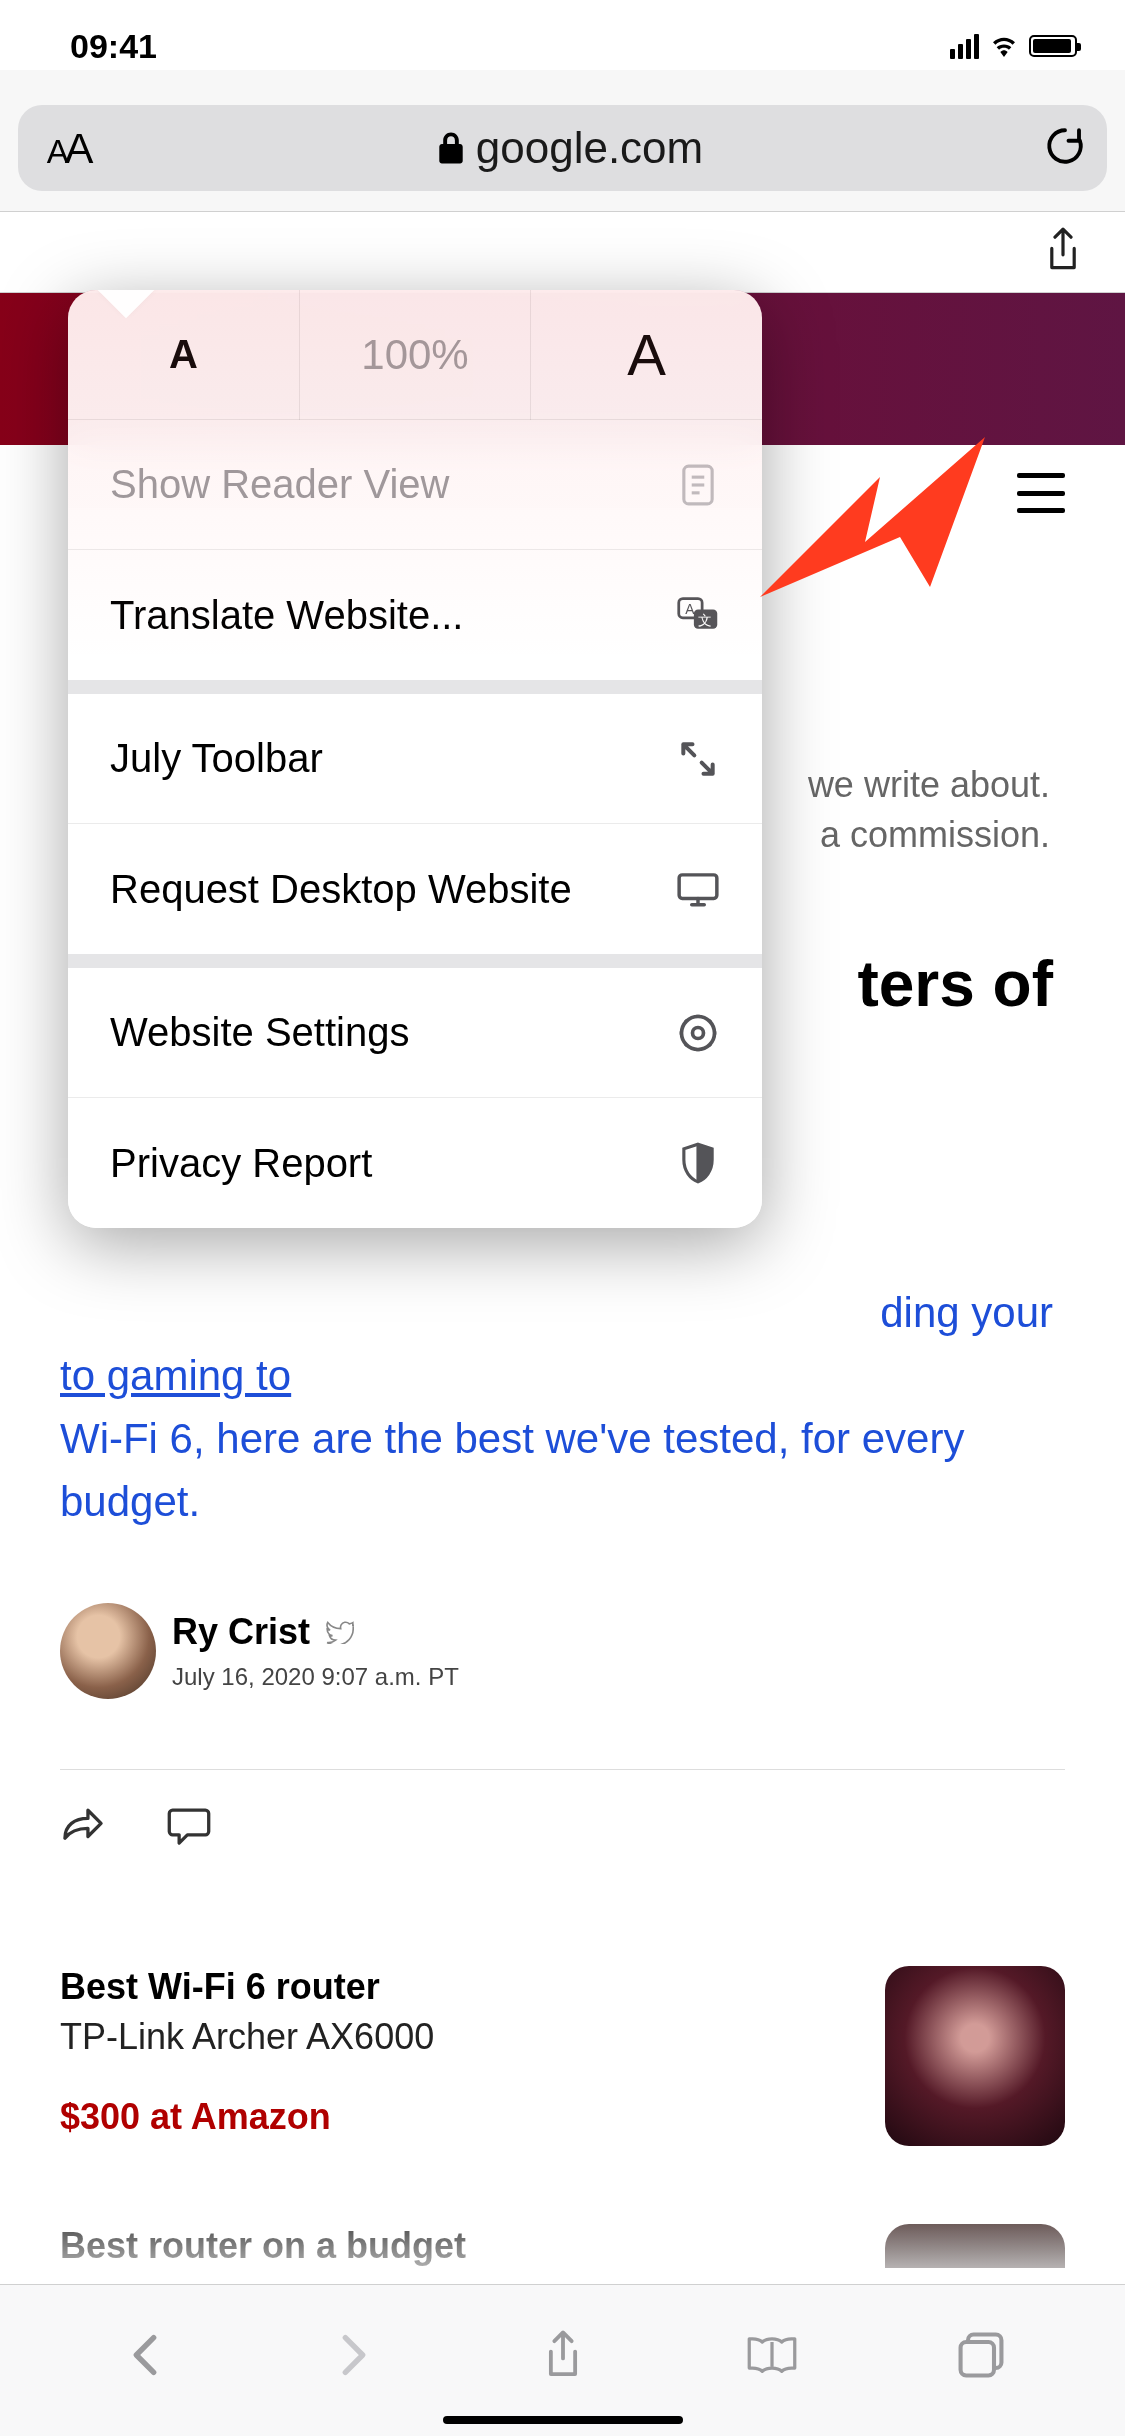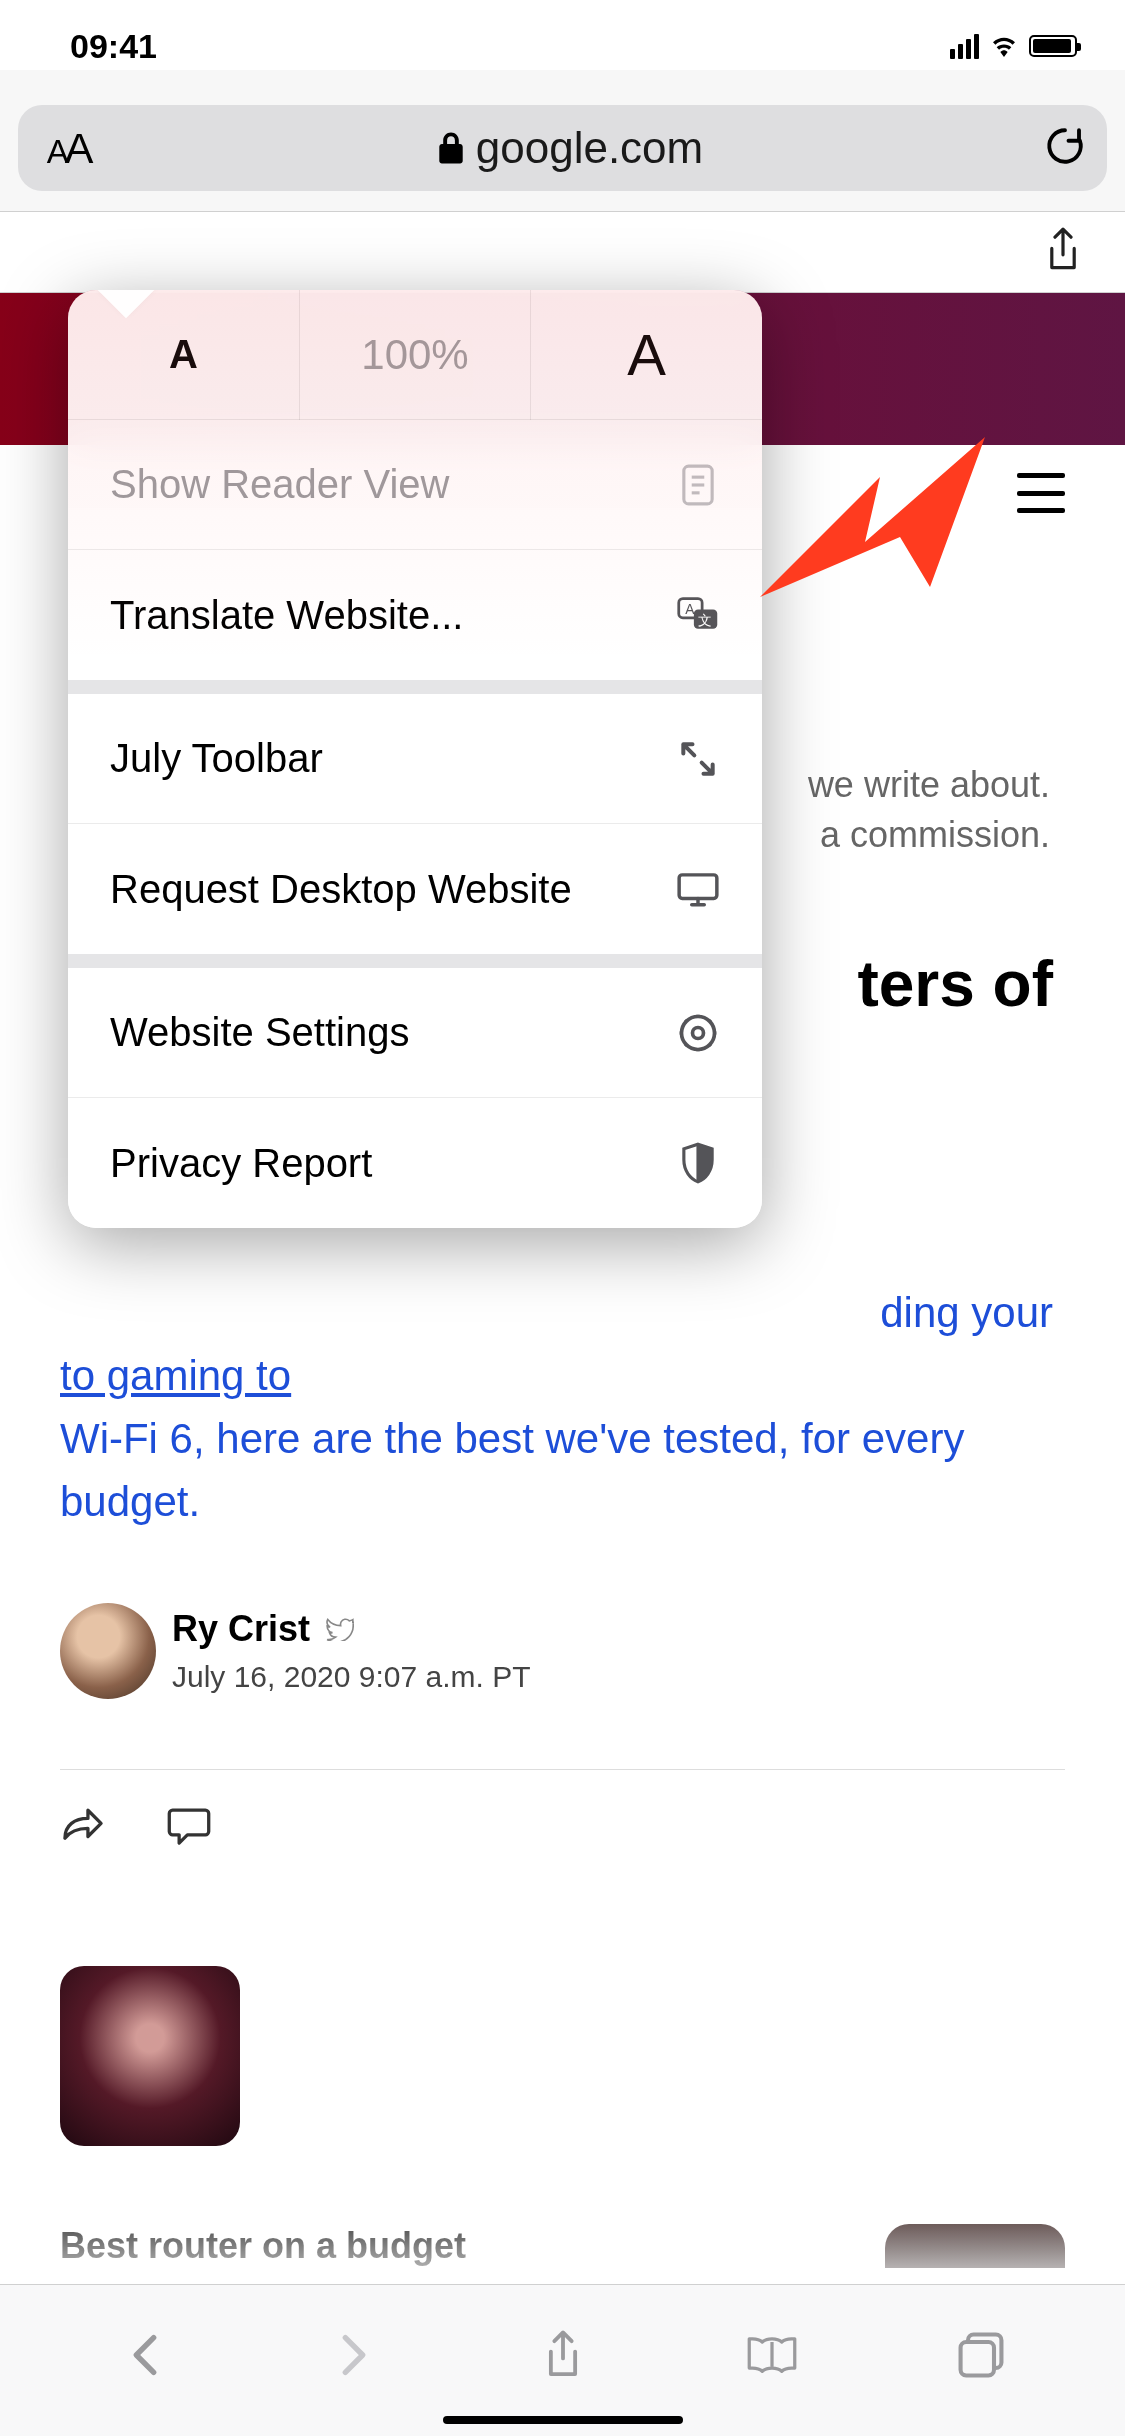--- a/index.html
+++ b/index.html
@@ -34,21 +34,21 @@
   .hamburger { position:absolute; right:60px; top:-560px; width:48px; height:40px; display:flex; flex-direction:column; justify-content:space-between; z-index:0;}
   .hamburger span { height:5px; background:#000; border-radius:2px; }
 
   .disclosure { padding-top:315px; font-size:36px; color:#666; line-height:1.4; text-align:right; padding-right:15px;}
   .headline-frag { font-size:64px; font-weight:800; color:#000; padding-top:86px; text-align:right; padding-right:12px;}
   .deck { font-size:42px; color:#1d4ed8; line-height:1.5; padding-top:260px; }
 
   .byline { display:flex; align-items:center; gap:16px; padding:70px 0 50px; }
   .avatar { width:96px; height:96px; border-radius:50%; background:radial-gradient(circle at 40% 35%, #e6c3a6 25%, #8a614a 60%, #3e2e22 100%); }
   .by-text .name { font-size:36px; font-weight:700; display:inline-flex; align-items:center; gap:16px;}
-  .by-text .date { font-size:30px; color:#444; padding-top:10px;}
+  .by-text .date { font-size:24px; color:#444; padding-top:10px;}
   .twitter-ic { width:28px; height:24px; color:#888; }
 
   .hrule { border:0; border-top:1px solid #ddd; margin:20px 0 28px; }
   .action-row { display:flex; gap:60px; padding-top:6px; }
   .act-ic { width:46px; height:42px; color:#333; }
 
   .product { display:flex; justify-content:space-between; align-items:flex-start; padding-top:120px; }
   .product h3 { font-size:36px; font-weight:800; }
   .product .sub { font-size:36px; color:#222; padding-top:8px; }
   .product .price { font-size:36px; color:#b00000; font-weight:700; padding-top:38px; }
@@ -168,20 +168,25 @@
     <div class="action-row">
       <svg class="act-ic" viewBox="0 0 28 24">
           <path d="M3 20c0-8 6-12 14-12V3l8 8-8 8v-5c-6 0-11 2-14 6z" fill="none" stroke="#333" stroke-width="2" stroke-linejoin="round"></path>
         </svg>
       <svg class="act-ic" viewBox="0 0 28 24">
           <path d="M4 3h20c1 0 2 1 2 2v11c0 1-1 2-2 2H13l-5 5v-5H4c-1 0-2-1-2-2V5c0-1 1-2 2-2z" fill="none" stroke="#333" stroke-width="2" stroke-linejoin="round"></path>
         </svg>
     </div>
 
     <div class="product">
+      <div>
+        <h3>Best Wi-Fi 6 router</h3>
+        <div class="sub">TP-Link Archer AX6000</div>
+        <div class="price">$300 at Amazon</div>
+      </div>
       <div class="prod-thumb"></div>
     </div>
 
     <div class="product bottom">
       <h3>Best router on a budget</h3>
       <div class="prod-thumb b"></div>
     </div>
   </div>
 
   <div class="btm-fade"></div>

